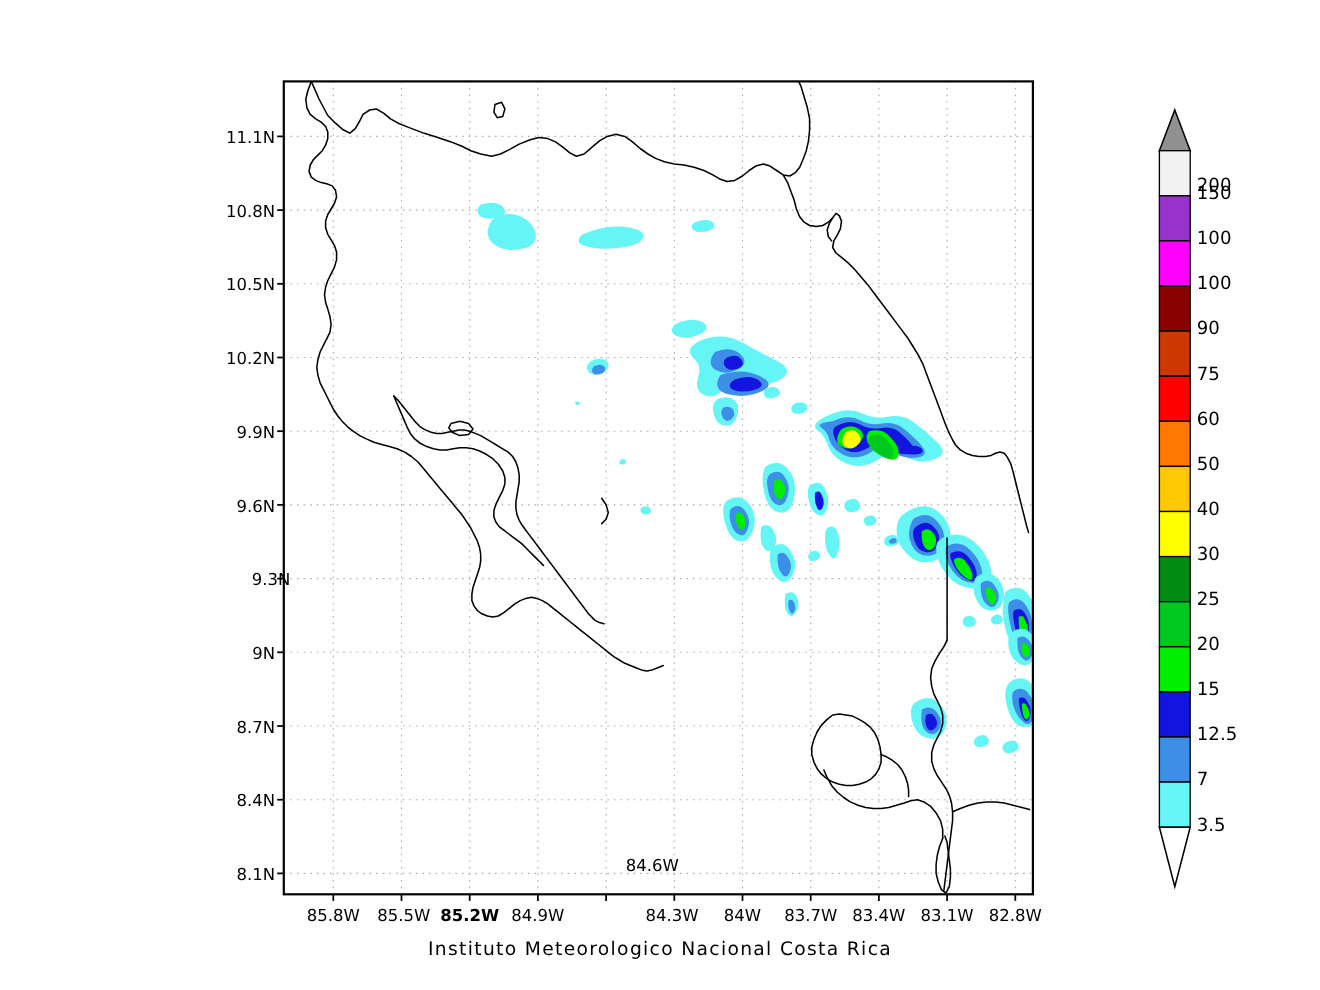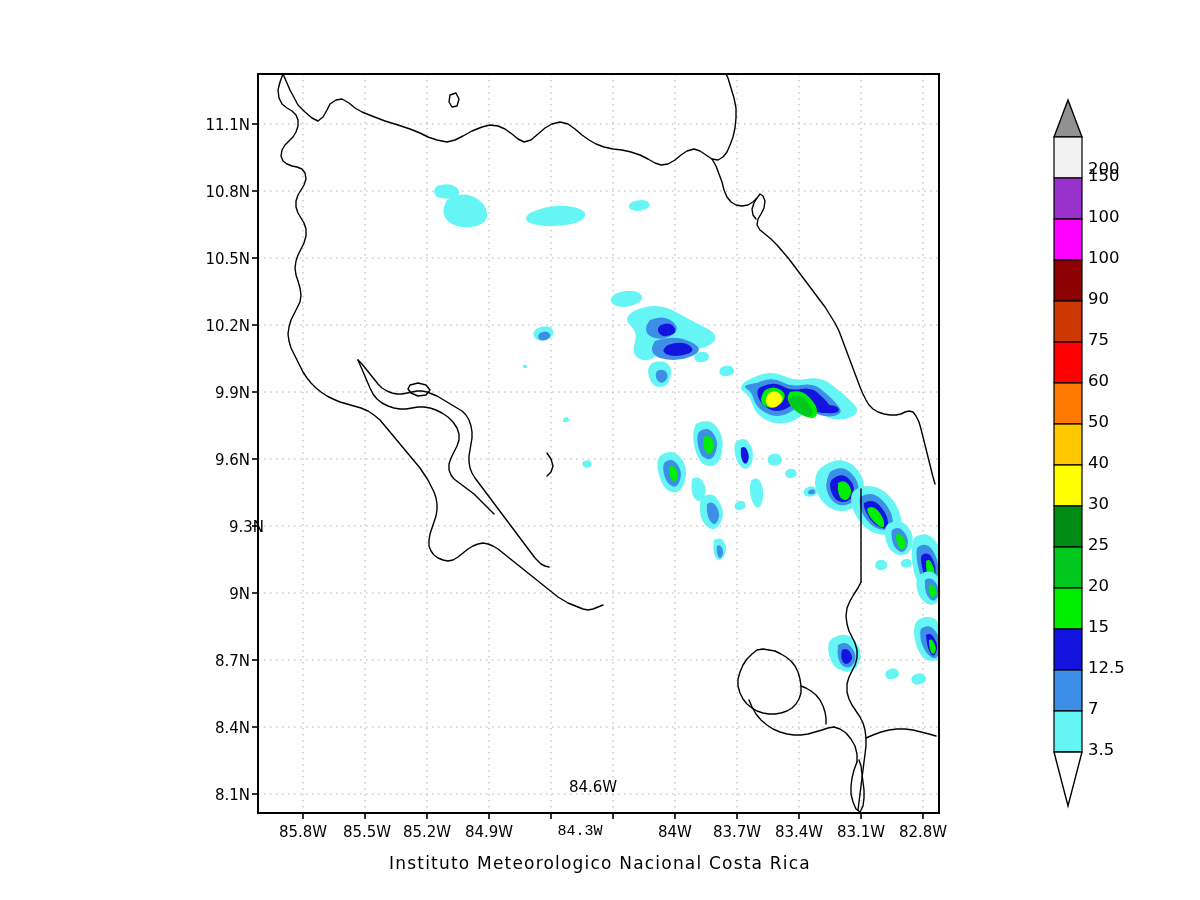--- a/index.html
+++ b/index.html
@@ -322,24 +322,24 @@
 <div class="ytick-label" style="left:150px;top:384px;width:100px;">9.9N</div>
 <div class="ytick-label" style="left:150px;top:451px;width:100px;">9.6N</div>
 <div class="ytick-label" style="left:164px;top:518px;width:100px;">9.3N</div>
 <div class="ytick-label" style="left:150px;top:585px;width:100px;">9N</div>
 <div class="ytick-label" style="left:150px;top:652px;width:100px;">8.7N</div>
 <div class="ytick-label" style="left:150px;top:719px;width:100px;">8.4N</div>
 <div class="ytick-label" style="left:150px;top:786px;width:100px;">8.1N</div>
 
 <div class="xtick-label" style="left:263px;top:823px;width:80px;">85.8W</div>
 <div class="xtick-label" style="left:325px;top:823px;width:84px;">85.5W</div>
-<div class="xtick-label" style="left:387px;top:823px;width:80px;">85.2W</div>
+<div class="xtick-label" style="left:387px;top:823px;width:80px;font-weight:bold;">85.2W</div>
 <div class="xtick-label" style="left:449px;top:823px;width:80px;">84.9W</div>
 <div class="xtick-label" style="left:511px;top:778px;width:88px;padding-left:38px;">84.6W</div>
-<div class="xtick-label" style="left:540px;top:823px;width:80px;font-family:Liberation Mono, monospace;">84.3W</div>
+<div class="xtick-label" style="left:571px;top:823px;width:80px;">84.3W</div>
 <div class="xtick-label" style="left:635px;top:823px;width:80px;">84W</div>
 <div class="xtick-label" style="left:697px;top:823px;width:80px;">83.7W</div>
 <div class="xtick-label" style="left:759px;top:823px;width:80px;">83.4W</div>
 <div class="xtick-label" style="left:821px;top:823px;width:80px;">83.1W</div>
 <div class="xtick-label" style="left:883px;top:823px;width:80px;">82.8W</div>
 
 <div class="cbar-label" style="left:1088px;top:125px;margin-top:34px;">200</div>
 <div class="cbar-label" style="left:1088px;top:166px;">150</div>
 <div class="cbar-label" style="left:1088px;top:207px;">100</div>
 <div class="cbar-label" style="left:1088px;top:248px;">100</div>

